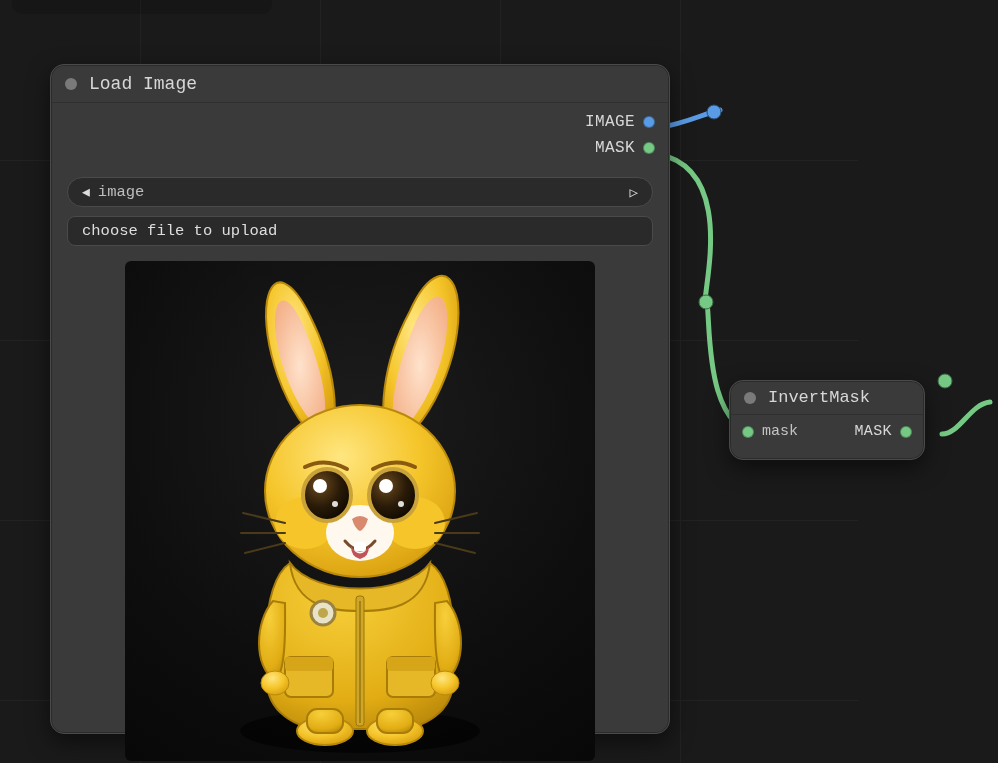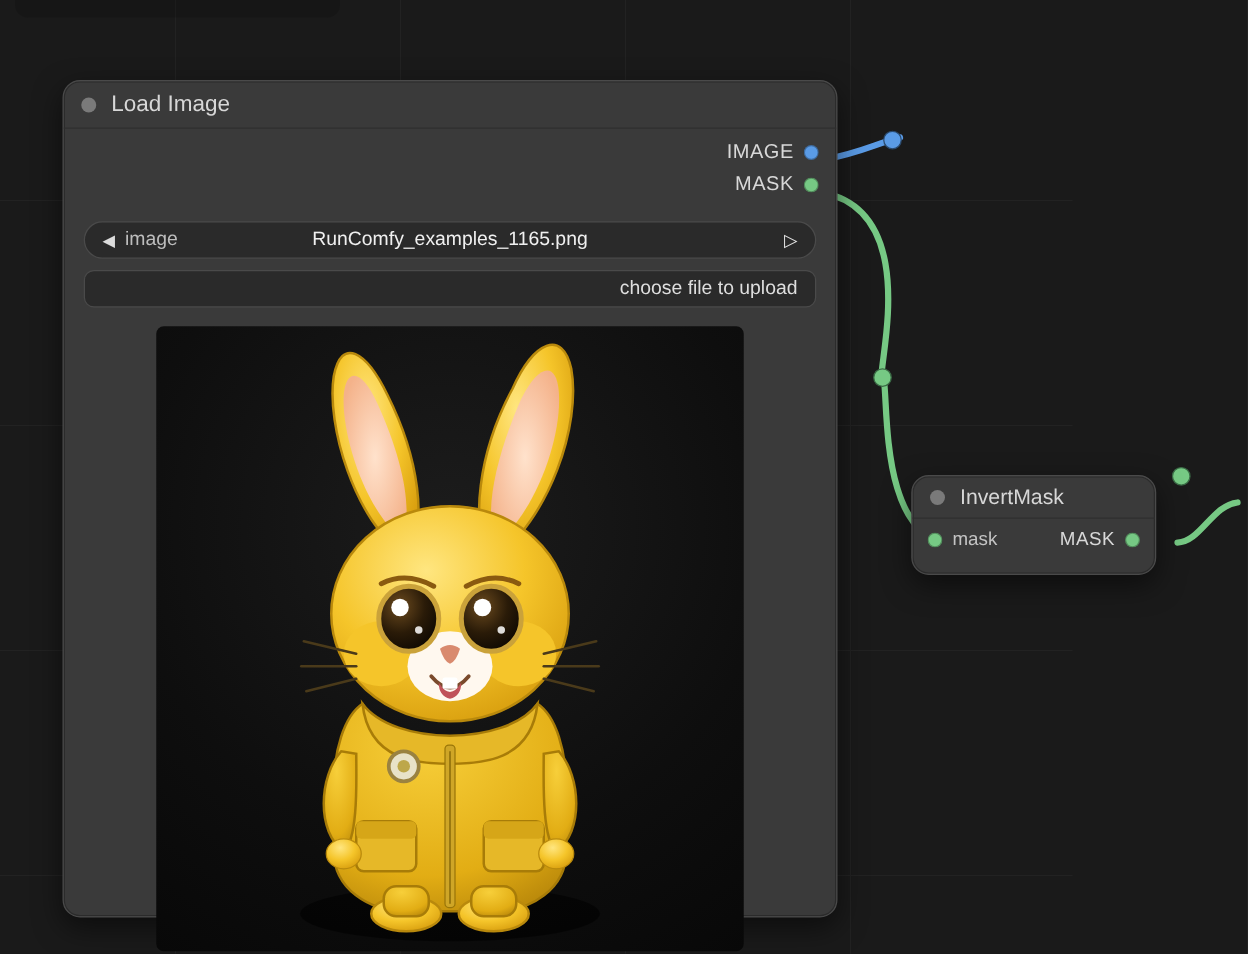--- a/index.html
+++ b/index.html
@@ -13,20 +13,21 @@
   .canvas {
     position: relative;
     width: 858px;
     height: 763px;
     background-color: #1a1a1a;
     background-image:
       linear-gradient(#222 1px, transparent 1px),
       linear-gradient(90deg, #222 1px, transparent 1px);
     background-size: 180px 180px;
     background-position: -40px -20px;
+    font-family: Liberation Mono, monospace;
   }
   .canvas .top-shadow {
     position: absolute;
     left: 12px; top: 0;
     width: 260px; height: 14px;
     background: #101010;
     border-radius: 0 0 10px 10px;
     opacity: 0.35;
   }
 
@@ -142,21 +143,21 @@
     transform: translateX(-50%);
     color: #f0f0f0;
     white-space: nowrap;
   }
   .widget.select .right-arrow {
     font-size: 14px;
     color: #e4e4e4;
   }
   .widget.button {
     border-radius: 8px;
-    justify-content: flex-end;
+    justify-content: flex-start;
     cursor: pointer;
   }
 
   .preview {
     position: absolute;
     left: 50%;
     transform: translateX(-50%);
     top: 196px;
     width: 470px;
     height: 500px;
@@ -237,21 +238,20 @@
         <span class="slot slot-mask"></span>
       </div>
     </div>
 
     <div class="widgets">
       <div class="widget select">
         <span class="left">
           <span class="arrow">◀</span>
           <span>image</span>
         </span>
-        <span class="value">RunComfy_examples_1165.png</span>
         <span class="right-arrow">▷</span>
       </div>
       <div class="widget button">
         <span>choose file to upload</span>
       </div>
     </div>
 
     <div class="preview">
 
       <svg viewBox="0 0 470 500">

